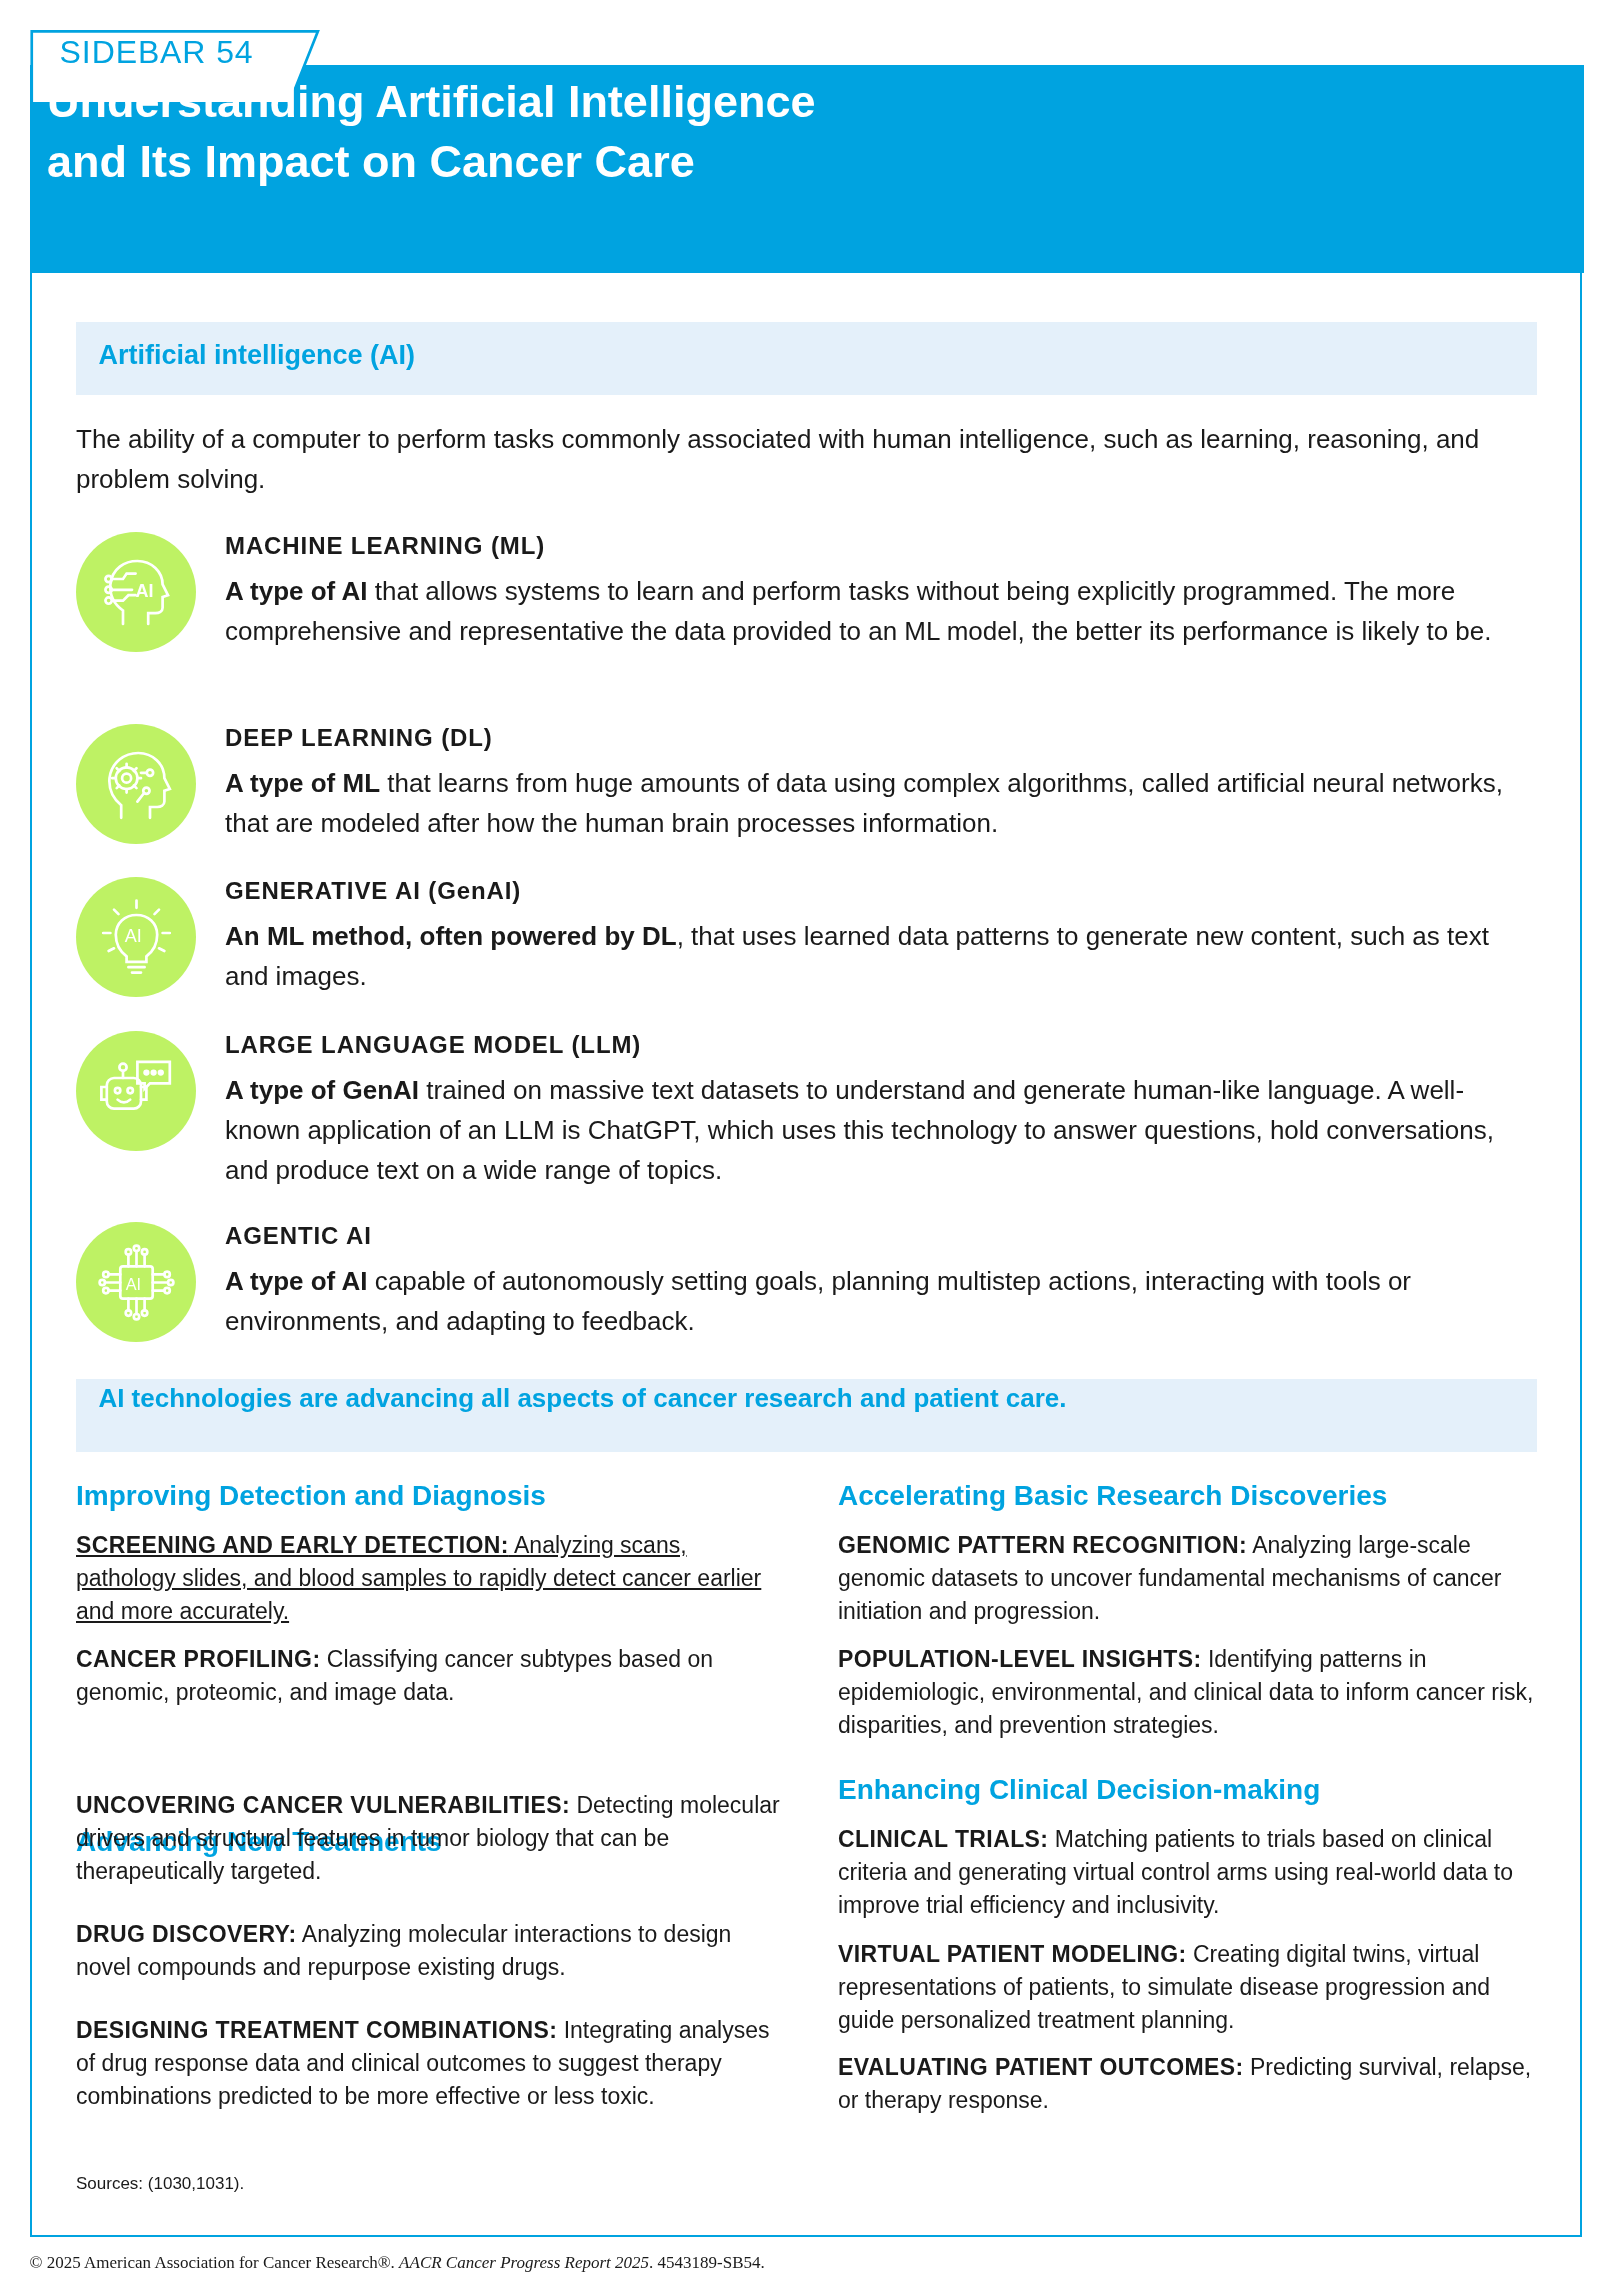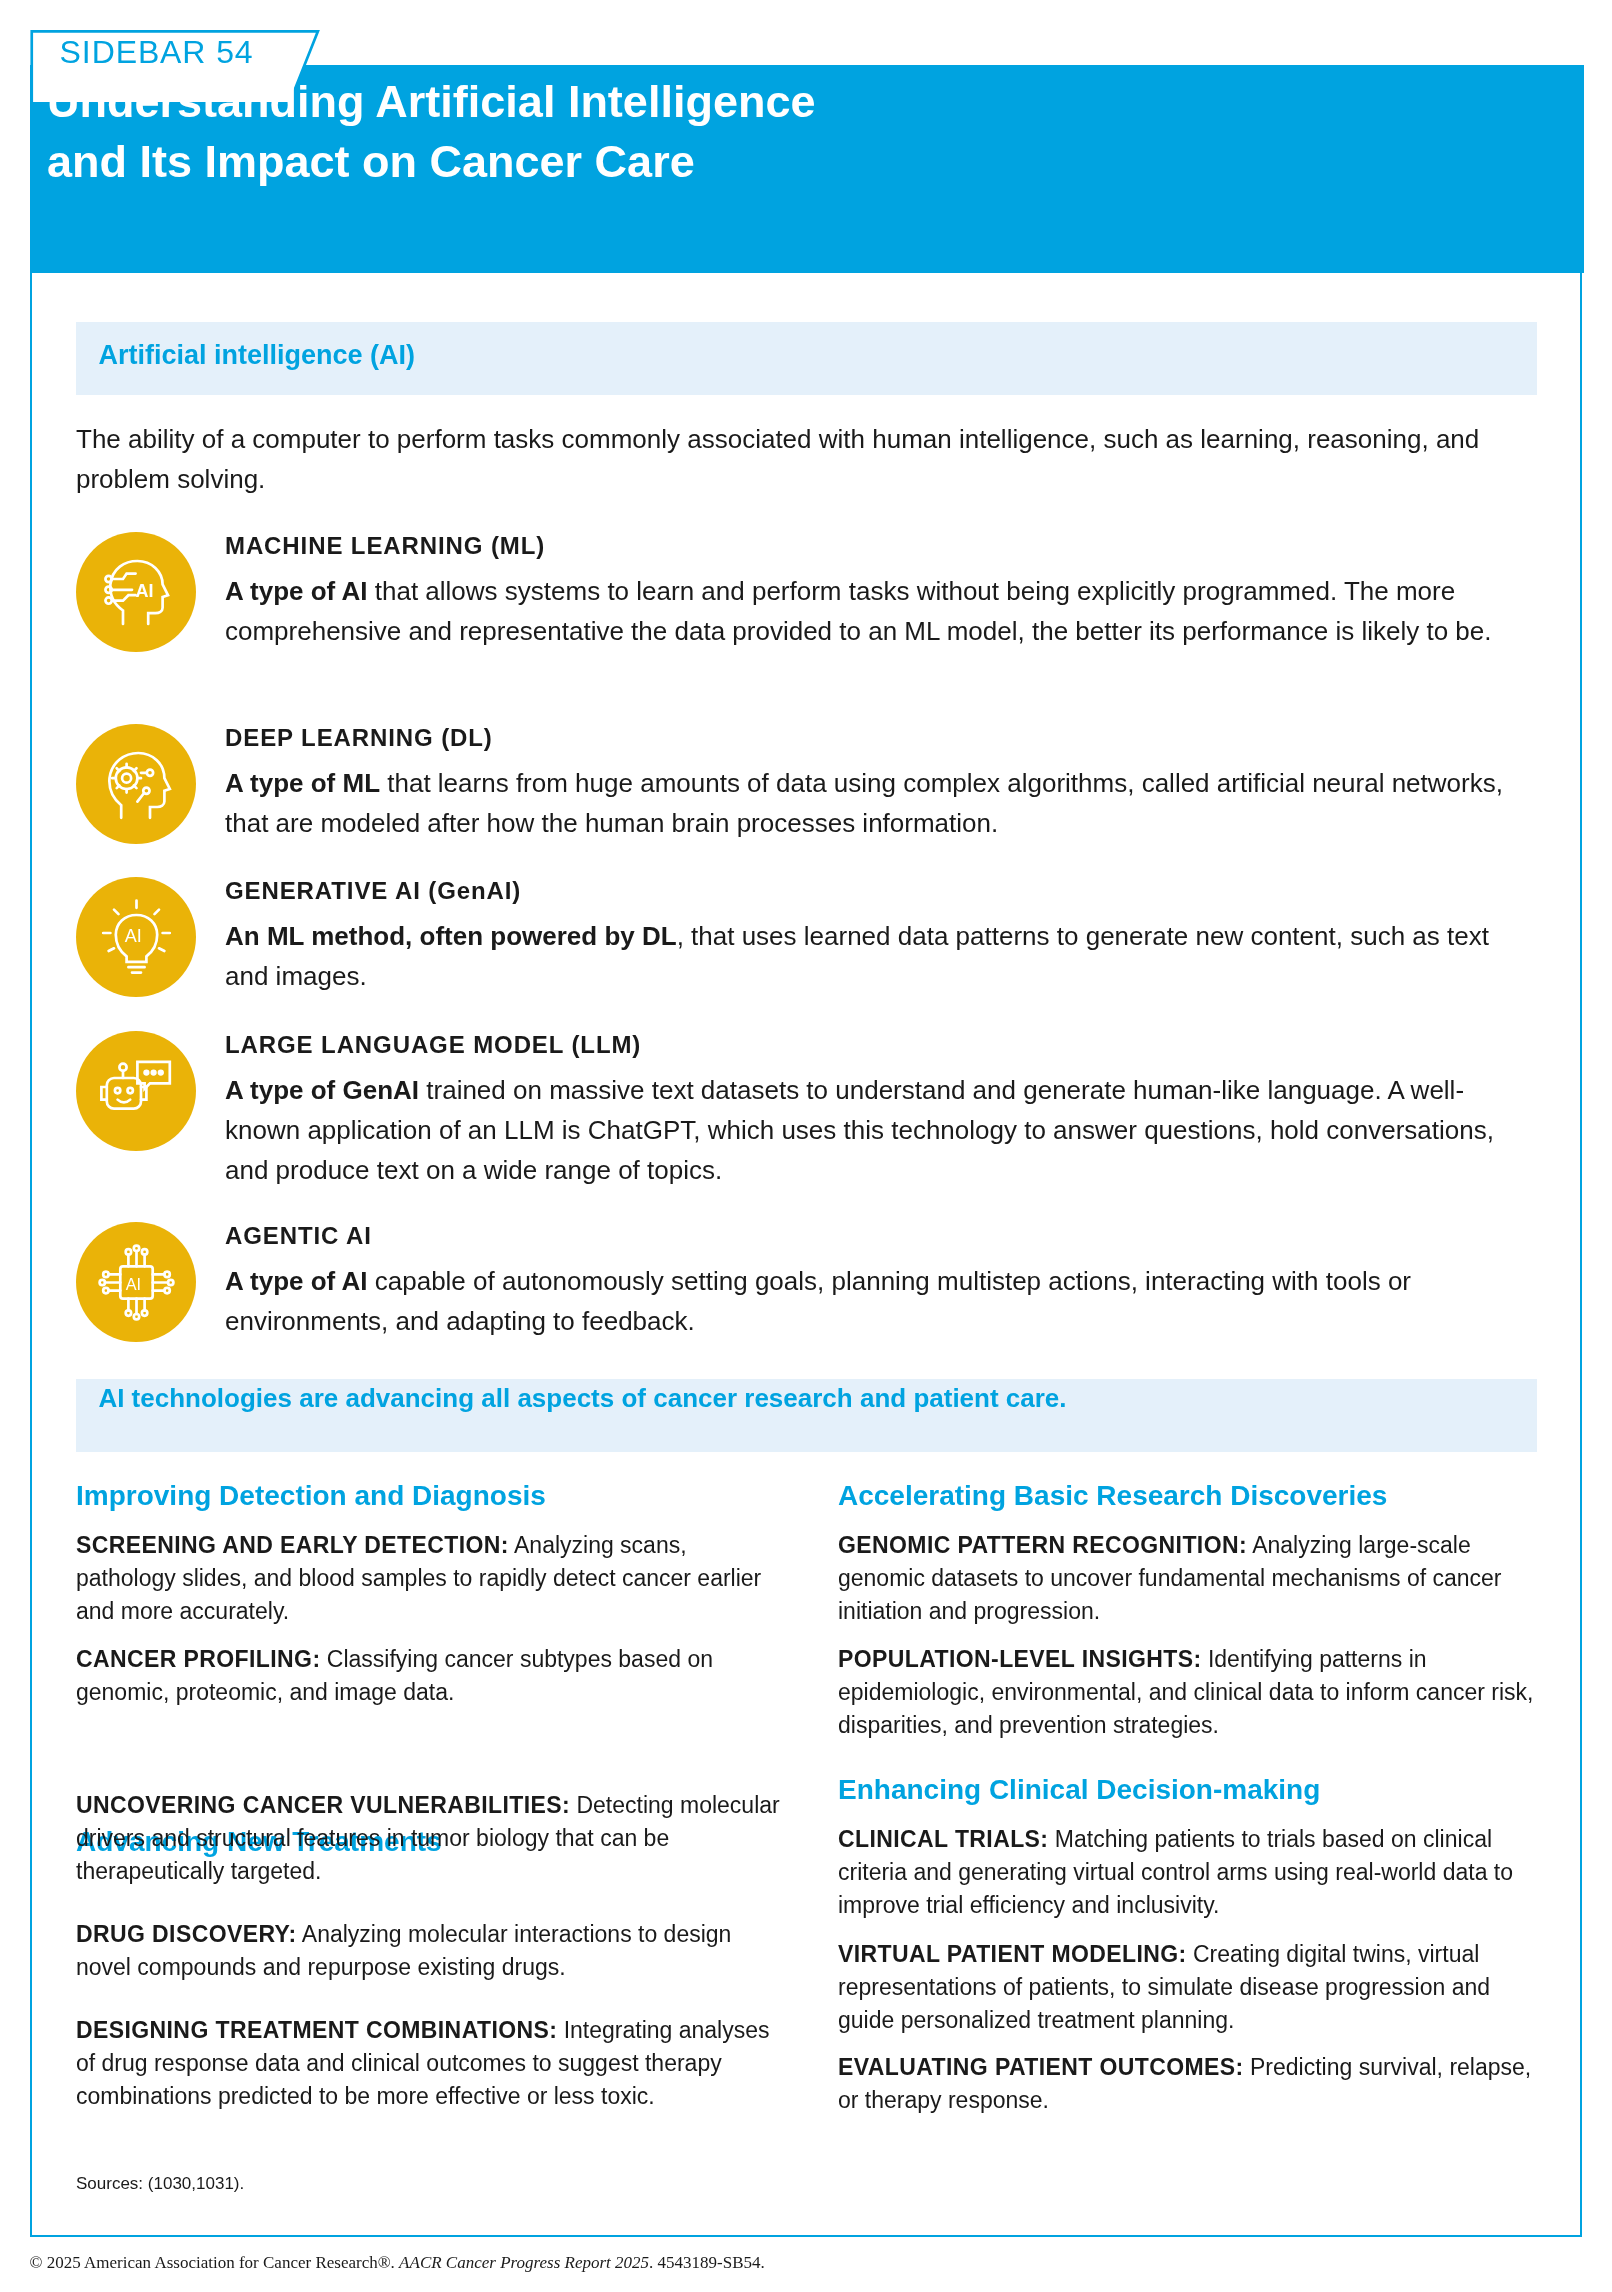--- a/index.html
+++ b/index.html
@@ -7,21 +7,21 @@
   .frame { position: absolute; left: 29.6px; top: 65px; width: 1548px; height: 2168px; border: 2.7px solid #00A3E0; box-sizing: content-box; }
   .tab { position: absolute; left: 29.6px; top: 29.6px; width: 289px; height: 73px; }
   .tab svg { position: absolute; left: 0; top: 0; }
   .tab-label { position: absolute; left: 30px; top: 4px; font-size: 32px; letter-spacing: 0.9px; color: #00A3E0; font-family: "Liberation Sans", sans-serif; }
   .titleband { position: absolute; left: 29.6px; top: 65px; width: 1554px; height: 208px; background: #00A3E0; }
   .title { position: absolute; left: 47px; top: 72px; margin: 0; font-size: 45px; line-height: 60px; font-weight: bold; color: #ffffff; width: 1254px; }
   .band { position: absolute; left: 76px; width: 1461px; background: #E4F0FA; }
   .band-text { position: absolute; left: 22.4px; font-weight: bold; color: #00A3E0; }
   .intro { position: absolute; left: 76px; top: 419px; width: 1451px; font-size: 26px; line-height: 40px; margin: 0; }
   .term { position: absolute; left: 76px; width: 1469px; height: 179px; }
-  .icon-circle { position: absolute; left: 0; width: 120px; height: 120px; border-radius: 50%; background: #eab308; }
+  .icon-circle { position: absolute; left: 0; width: 120px; height: 120px; border-radius: 50%; background: #bef264; }
   .icon-circle svg { position: absolute; left: 19.7px; top: 19.7px; }
   .term-title { position: absolute; left: 149px; top: 0; font-size: 24px; font-weight: bold; letter-spacing: 0.9px; margin: 0; }
   .term-desc { position: absolute; left: 149px; top: 39px; width: 1308px; font-size: 26px; line-height: 40px; margin: 0; }
   .term-desc b { font-weight: bold; }
   .col { position: absolute; width: 716px; }
   .col-heading { position: absolute; left: 0; font-size: 28px; font-weight: bold; color: #00A3E0; margin: 0; white-space: nowrap; }
   .item { position: absolute; left: 0; width: 708px; font-size: 23px; line-height: 33px; margin: 0; }
   .item .k { font-weight: bold; letter-spacing: 0.4px; }
   .sources { position: absolute; left: 76px; top: 2174px; font-size: 17px; margin: 0; }
   .footer { position: absolute; left: 29.6px; top: 2253px; font-family: "Liberation Serif", serif; font-size: 17px; margin: 0; }
@@ -142,21 +142,21 @@
   <p class="term-title">AGENTIC AI</p>
   <p class="term-desc"><b>A type of AI</b><span> capable of autonomously setting goals, planning multistep actions, interacting with tools or environments, and adapting to feedback.</span></p>
 </div>
 
 <div class="band" style="top:1379px;height:73px;">
   <span class="band-text" style="top:4px;font-size:26px;">AI technologies are advancing all aspects of cancer research and patient care.</span>
 </div>
 
 <div class="col" style="left:76px;top:0;">
   <p class="col-heading" style="top:1480px;">Improving Detection and Diagnosis</p>
-  <p class="item" style="top:1529px;"><span class="k">SCREENING AND EARLY DETECTION:</span><span> Analyzing scans, pathology slides, and blood samples to rapidly detect cancer earlier and more accurately.</span></p>
+  <p class="item" style="top:1529px;text-decoration:underline;"><span class="k">SCREENING AND EARLY DETECTION:</span><span> Analyzing scans, pathology slides, and blood samples to rapidly detect cancer earlier and more accurately.</span></p>
   <p class="item" style="top:1643px;"><span class="k">CANCER PROFILING:</span><span> Classifying cancer subtypes based on genomic, proteomic, and image data.</span></p>
 
   <p class="col-heading" style="top:1826px;">Advancing New Treatments</p>
   <p class="item" style="top:1789px;"><span class="k">UNCOVERING CANCER VULNERABILITIES:</span><span> Detecting molecular drivers and structural features in tumor biology that can be therapeutically targeted.</span></p>
   <p class="item" style="top:1918px;"><span class="k">DRUG DISCOVERY:</span><span> Analyzing molecular interactions to design novel compounds and repurpose existing drugs.</span></p>
   <p class="item" style="top:2014px;"><span class="k">DESIGNING TREATMENT COMBINATIONS:</span><span> Integrating analyses of drug response data and clinical outcomes to suggest therapy combinations predicted to be more effective or less toxic.</span></p>
 </div>
 
 <div class="col" style="left:838px;top:0;">
   <p class="col-heading" style="top:1480px;">Accelerating Basic Research Discoveries</p>

